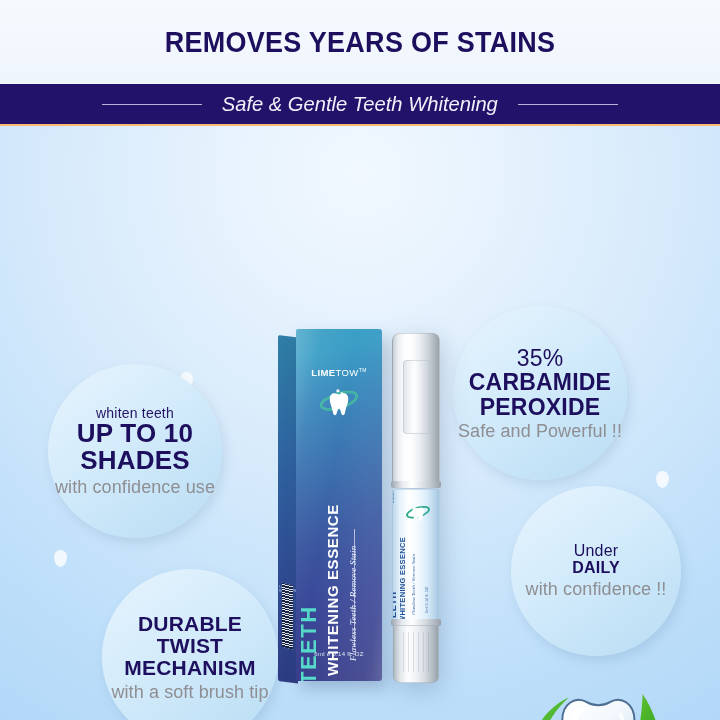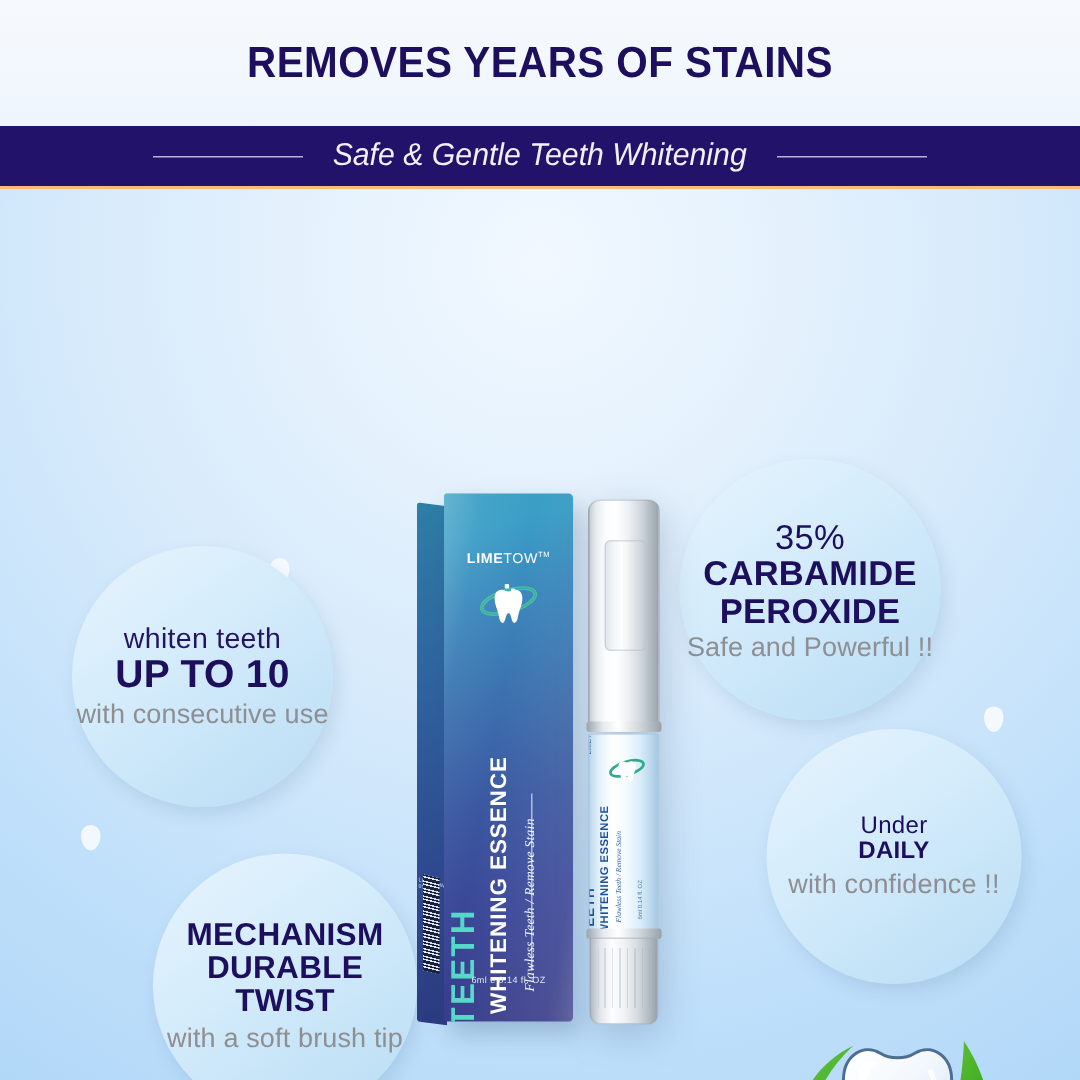--- a/index.html
+++ b/index.html
@@ -80,21 +80,21 @@
     box-shadow: 3px 5px 11px rgba(70,110,150,0.16);
     display: flex;
     flex-direction: column;
     align-items: center;
     justify-content: center;
     text-align: center;
     line-height: 1.02;
   }
   .b-sub {
     color: #241463;
-    font-size: 19px;
+    font-size: 14px;
     font-weight: normal;
     letter-spacing: 0.2px;
   }
   .b-main {
     color: #1d0f5e;
     font-size: 25px;
     font-weight: bold;
     letter-spacing: 0.2px;
     line-height: 1.06;
     text-align: center;
@@ -393,26 +393,27 @@
 
   <div class="stage">
 
     <div class="droplet" style="left:180px; top:246px;"></div>
     <div class="droplet" style="left:54px; top:424px;"></div>
     <div class="droplet" style="left:656px; top:345px;"></div>
 
     <div class="bubble" id="bubble-shades">
       <div class="b-sub">whiten teeth</div>
       <div class="b-main">UP TO 10</div>
-      <div class="b-note">with consecutive use</div>
+      <div class="b-main">SHADES</div>
+      <div class="b-note">with confidence use</div>
     </div>
 
     <div class="bubble" id="bubble-twist">
+      <div class="b-main">DURABLE TWIST</div>
       <div class="b-main">MECHANISM</div>
-      <div class="b-main">DURABLE TWIST</div>
       <div class="b-note">with a soft brush tip</div>
     </div>
 
     <div class="bubble" id="bubble-carbamide">
       <div class="b-main lite">35%</div>
       <div class="b-main">CARBAMIDE</div>
       <div class="b-main">PEROXIDE</div>
       <div class="b-note">Safe and Powerful !!</div>
     </div>
 

